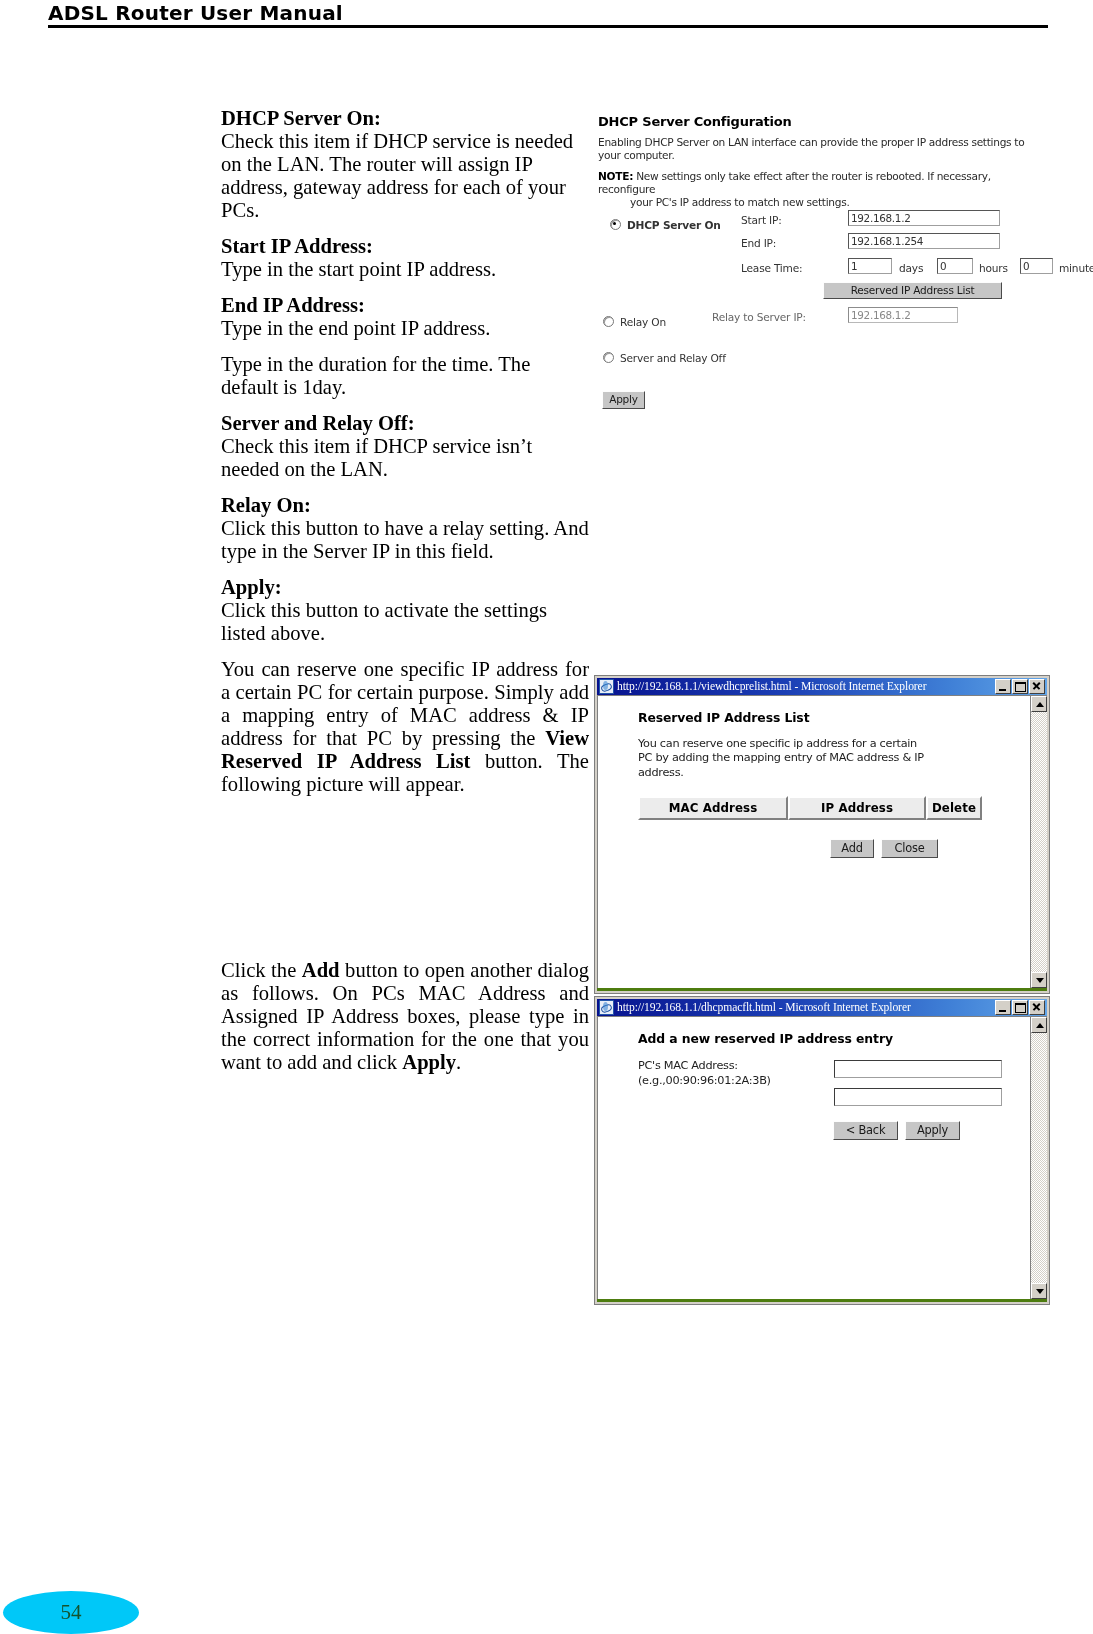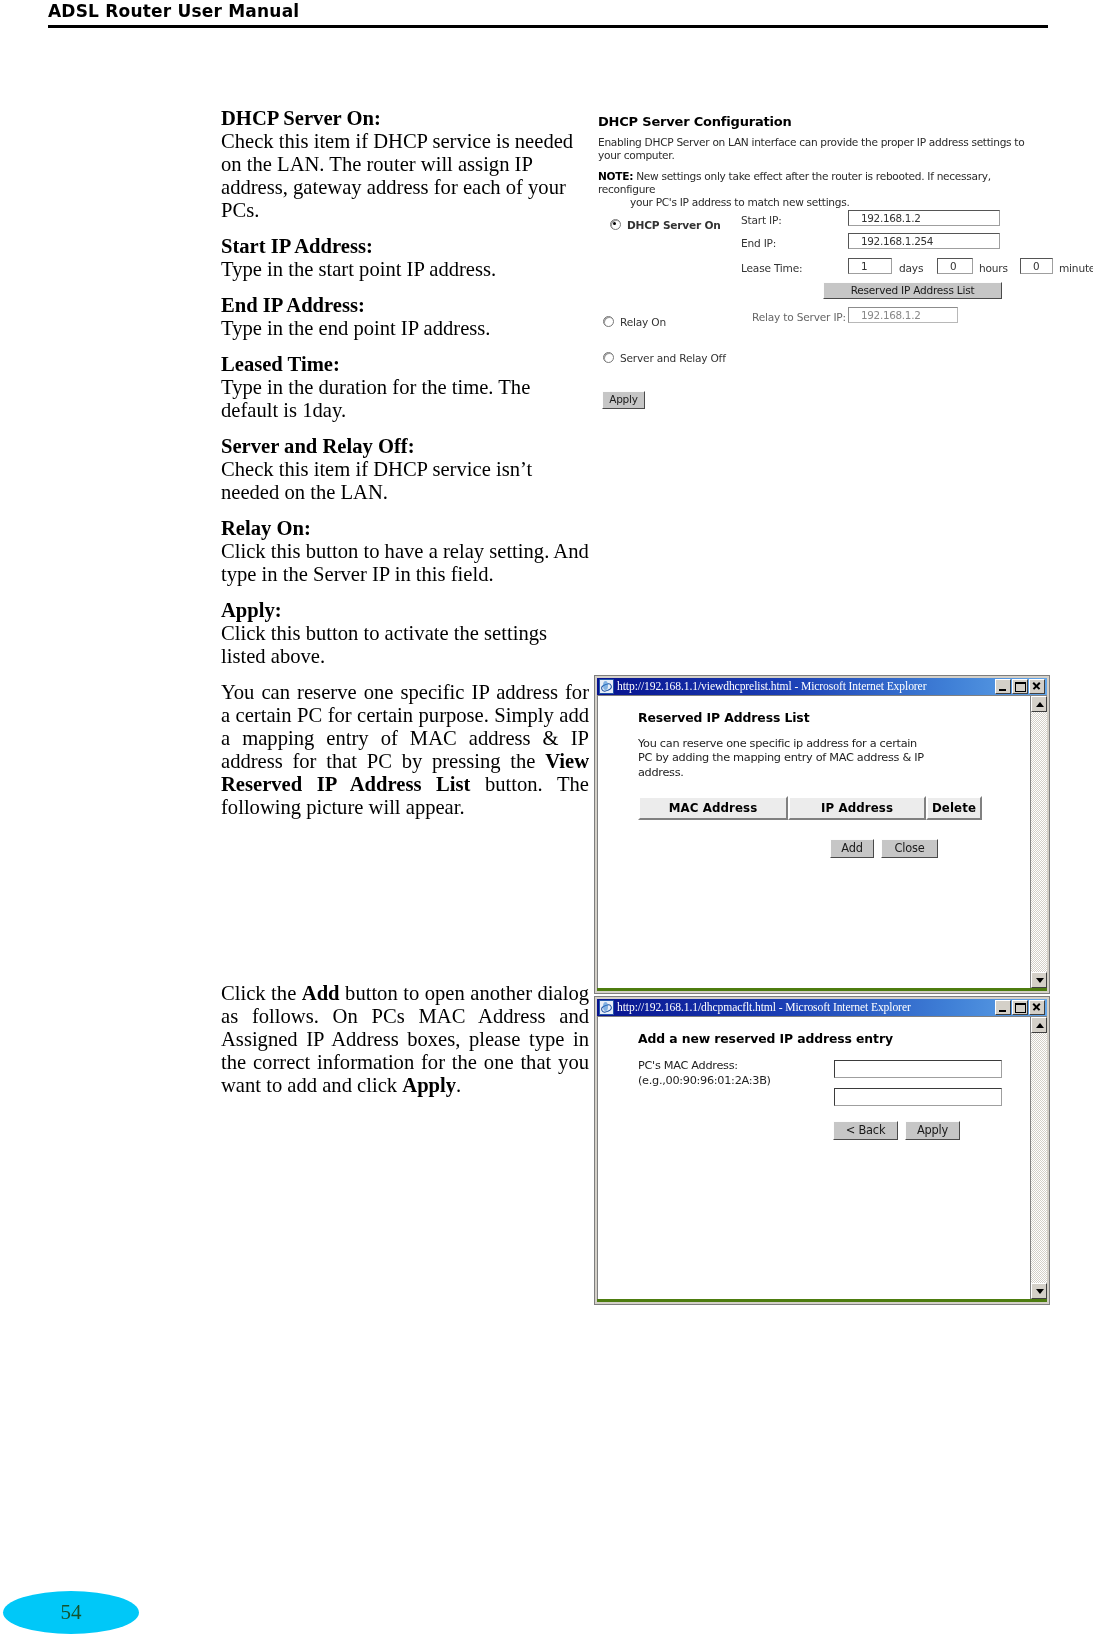--- a/index.html
+++ b/index.html
@@ -8,21 +8,21 @@
     font-family:"Liberation Serif", serif;
     -webkit-font-smoothing:antialiased;
   }
   
   .page-header{
     position:absolute;left:0;top:0;width:1093px;height:30px;
   }
   .page-header .hdr-text{
     position:absolute;left:48px;top:1px;
     font-family:"DejaVu Sans", sans-serif;
-    font-size:17px;font-weight:bold;color:#000;letter-spacing:0.2px;
+    font-size:20px;font-weight:bold;color:#000;letter-spacing:0.2px;
     white-space:nowrap;
   }
   .page-header .hdr-rule{
     position:absolute;left:48px;top:25px;width:1000px;height:3px;background:#000;
   }
   
   .text-col{
     position:absolute;left:221px;top:107px;width:368px;
     font-size:20.6px;line-height:1.118;color:#000;text-align:left;
   }
@@ -57,21 +57,21 @@
   }
   .radio.on::after{
     content:"";display:block;width:3px;height:3px;border-radius:50%;
     background:#000;margin:2px 0 0 2px;
   }
   .rowlbl{font-size:10.6px;color:#333;letter-spacing:-0.2px;white-space:nowrap;}
   .txtbox{
     display:inline-block;background:#fff;border:1px solid #9f9f9f;
     border-top-color:#555;border-left-color:#555;
     font-family:"DejaVu Sans", sans-serif;font-size:10.4px;color:#333;
-    padding:1px 12px;box-sizing:border-box;letter-spacing:-0.3px;
+    padding:1px 2px;box-sizing:border-box;letter-spacing:-0.3px;
     height:15px;line-height:12px;overflow:hidden;white-space:nowrap;
   }
   .btn95{
     display:inline-block;background:#c6c6c6;
     border:1px solid #000;
     border-top-color:#fdfdfd;border-left-color:#fdfdfd;
     border-right-color:#4a4a4a;border-bottom-color:#4a4a4a;
     font-family:"DejaVu Sans", sans-serif;font-size:10.5px;color:#1a1a1a;
     text-align:center;box-sizing:border-box;letter-spacing:-0.2px;
     line-height:14px;height:16px;
@@ -85,21 +85,21 @@
   .f1-k3{position:absolute;left:145px;top:152px;}
   .f1-v3{position:absolute;left:252px;top:148px;width:44px;height:16px;}
   .f1-u1{position:absolute;left:303px;top:152px;}
   .f1-v4{position:absolute;left:341px;top:148px;width:36px;height:16px;}
   .f1-u2{position:absolute;left:383px;top:152px;}
   .f1-v5{position:absolute;left:424px;top:148px;width:33px;height:16px;}
   .f1-u3{position:absolute;left:463px;top:152px;}
   .f1-reserved{position:absolute;left:227px;top:172px;width:179px;height:17px;}
   .f1-r2{position:absolute;left:7px;top:201px;}
   .f1-r2 .rowlbl{margin-left:6px;}
-  .f1-k4{position:absolute;left:116px;top:201px;color:#666;margin-left:40px;}
+  .f1-k4{position:absolute;left:116px;top:201px;color:#666;}
   .f1-v6{position:absolute;left:252px;top:197px;width:110px;height:16px;color:#888;border-color:#b8b8b8;border-top-color:#8c8c8c;border-left-color:#8c8c8c;}
   .f1-r3{position:absolute;left:7px;top:237px;}
   .f1-r3 .rowlbl{margin-left:6px;}
   .f1-apply{position:absolute;left:6px;top:281px;width:43px;height:18px;}
   
   .iewin{
     position:absolute;background:#4d7c0f;
     border:2px solid #d4d0c8;
     box-shadow:0 0 0 1px #7e7e7e;
     font-family:"DejaVu Sans", sans-serif;
@@ -212,21 +212,20 @@
     <span class="lead">Start IP Address:</span>
     <span>Type in the start point IP address.</span>
   </p>
 
   <p class="para">
     <span class="lead">End IP Address:</span>
     <span>Type in the end point IP address.</span>
   </p>
 
   <p class="para">
-    <span class="lead">Leased Time:</span>
     <span>Type in the duration for the time. The default is 1day.</span>
   </p>
 
   <p class="para">
     <span class="lead">Server and Relay Off:</span>
     <span>Check this item if DHCP service isn’t needed on the LAN.</span>
   </p>
 
   <p class="para">
     <span class="lead">Relay On:</span>

